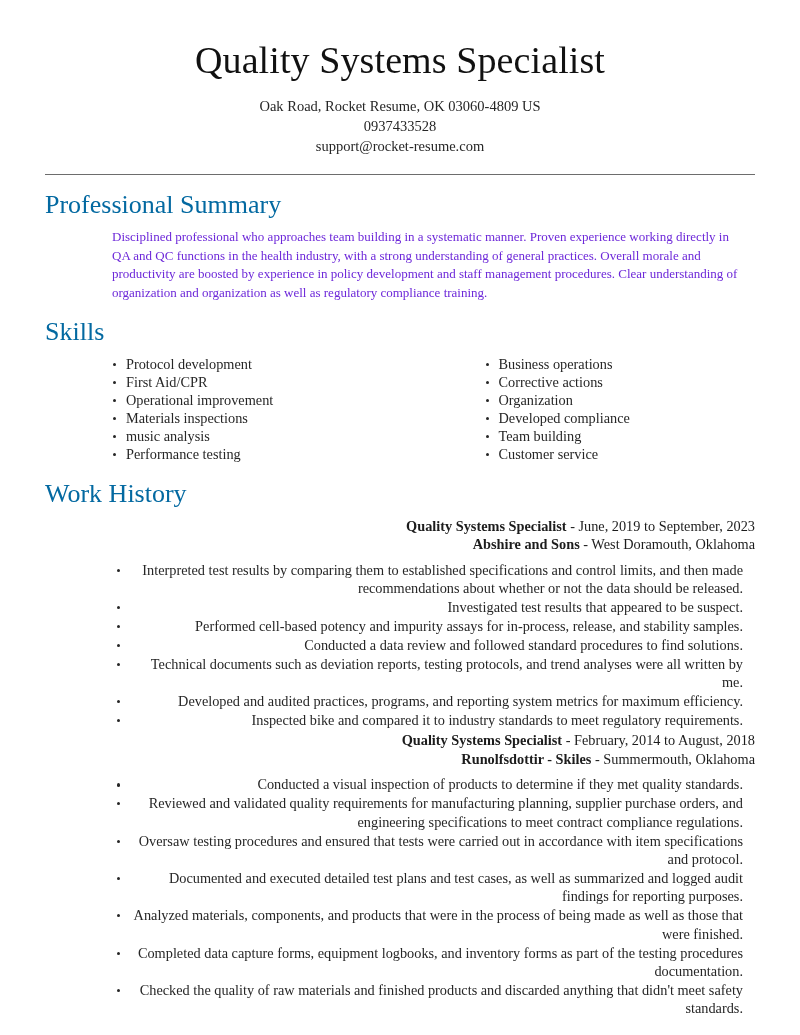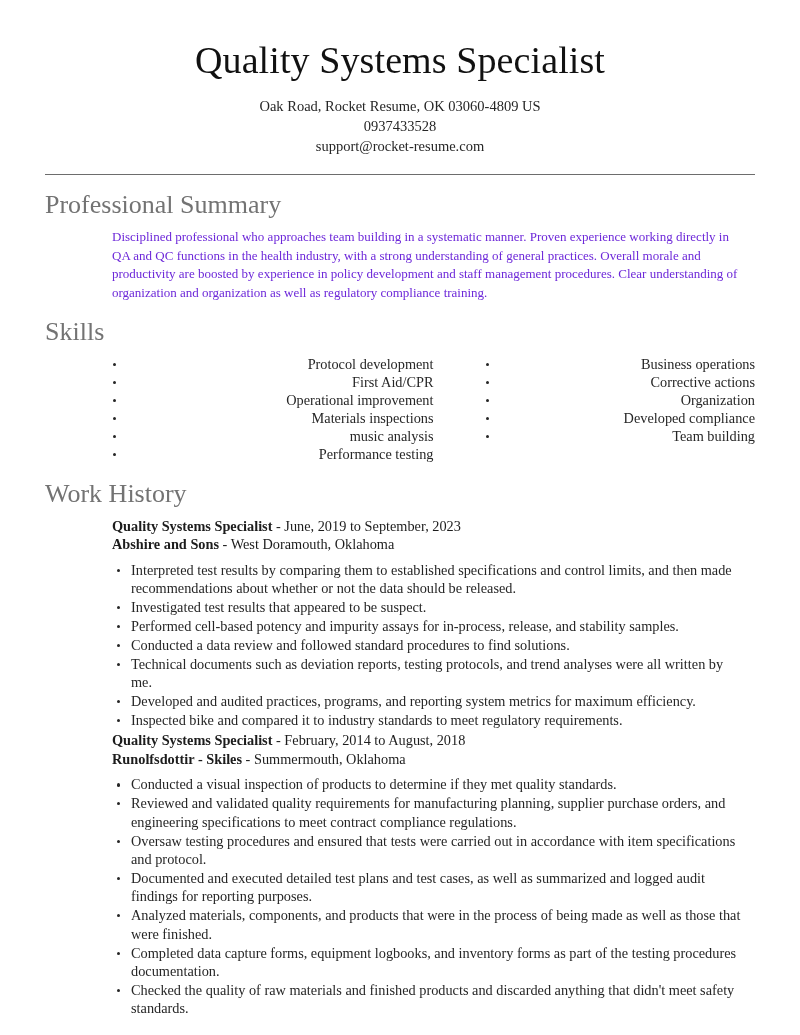--- a/index.html
+++ b/index.html
@@ -54,21 +54,21 @@
 
   
   .section {
     margin-top: 14px;
   }
   .section-heading {
     font-size: 26px;
     font-weight: 400;
     line-height: 1.2;
     margin: 0 0 8px 0;
-    color: #737373;
+    color: #0369a1;
   }
   .section-body {
     padding-left: 67px;
   }
 
   .summary-text {
     font-size: 13px;
     line-height: 18.6px;
     color: #6d28d9;
     margin: 0;
@@ -78,21 +78,20 @@
 
   
   .skills-columns {
     display: flex;
     padding-left: 67px;
     margin-top: 2px;
   }
   .skills-col {
     width: 50%;
     box-sizing: border-box;
-    text-align: right;
   }
   .skills-col:last-child {
     padding-left: 51px;
   }
   ul.bullets {
     list-style: none;
     margin: 0;
     padding: 0;
   }
   ul.bullets > li {
@@ -111,20 +110,21 @@
     width: 3.2px;
     height: 3.2px;
     border-radius: 50%;
     background: #262626;
   }
 
   
   .job {
     padding-left: 67px;
     margin-top: 2px;
+    text-align: right;
   }
   .job + .job {
   }
   .job-line {
     font-size: 14.3px;
     line-height: 18.5px;
     color: #1c1c1c;
   }
   .job-line .strong {
     font-weight: 700;
@@ -188,20 +188,21 @@
           <li>Performance testing</li>
         </ul>
       </div>
       <div class="skills-col">
         <ul class="bullets">
           <li>Business operations</li>
           <li>Corrective actions</li>
           <li>Organization</li>
           <li>Developed compliance</li>
           <li>Team building</li>
+          <li>Customer service</li>
         </ul>
       </div>
     </div>
   </div>
 
   <div class="section">
     <h2 class="section-heading">Work History</h2>
 
     <div class="job">
       <div class="job-line">

